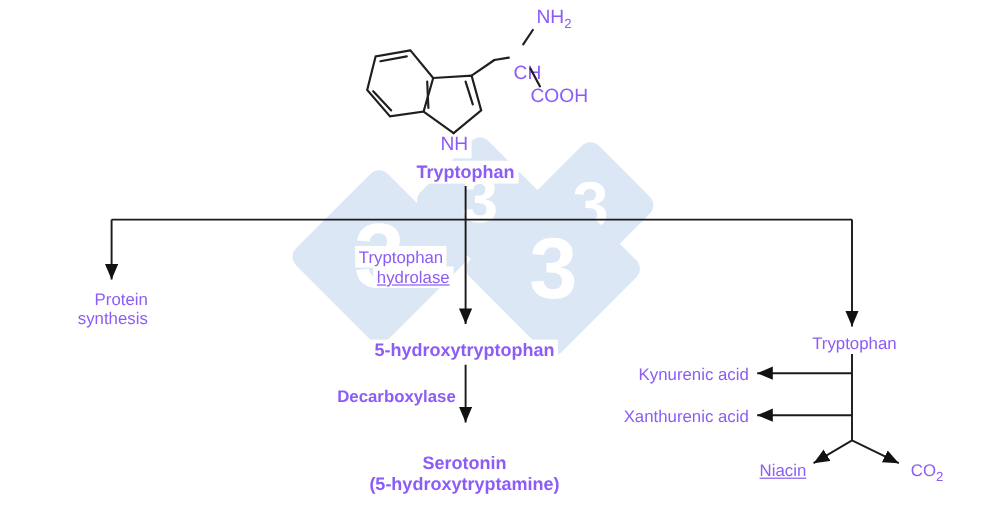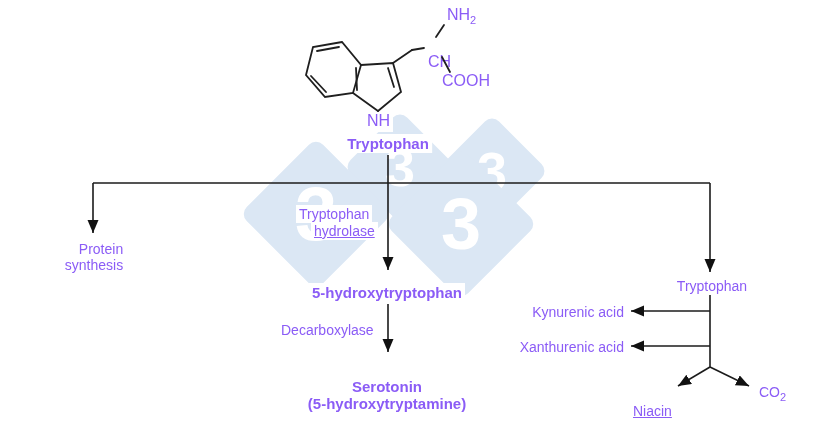--- a/index.html
+++ b/index.html
@@ -60,31 +60,31 @@
 <div class="lbl bold center" style="left:388px;top:134px;">Tryptophan</div>
 
 <div class="lbl center" style="left:94px;top:240px;text-align:right;">
   <span>Protein</span><br>
   <span>synthesis</span>
 </div>
 
 <div class="lbl" style="left:296px;top:205px;">Tryptophan</div>
 <div class="lbl" style="left:311px;top:222px;text-decoration:underline;">hydrolase</div>
 <div class="lbl bold center" style="left:387px;top:283px;">5-hydroxytryptophan</div>
-<div class="lbl" style="left:278px;top:321px;">Decarboxylase</div>
+<div class="lbl" style="left:278px;top:321px;font-weight:bold;">Decarboxylase</div>
 <div class="lbl bold center" style="left:387px;top:377px;">Serotonin</div>
 <div class="lbl bold center" style="left:387px;top:394px;">(5-hydroxytryptamine)</div>
 
 <div class="lbl right" style="right:115px;top:212px;">
   <br>
 </div>
 <div class="lbl center" style="left:712px;top:277px;">Tryptophan</div>
 <div class="lbl" style="right:193px;top:303px;margin-left:12px;">Kynurenic acid</div>
 <div class="lbl" style="right:193px;top:338px;">Xanthurenic acid</div>
-<div class="lbl" style="left:630px;top:402px;text-decoration:underline;">Niacin</div>
+<div class="lbl" style="left:630px;top:383px;text-decoration:underline;">Niacin</div>
 <div class="lbl" style="left:756px;top:383px;"><span>CO</span><sub>2</sub></div>
 
 <svg class="lines" width="820" height="423" viewBox="0 0 820 423">
   <defs>
     <marker id="ah" markerUnits="userSpaceOnUse" markerWidth="15" markerHeight="13" refX="13" refY="5.5" orient="auto">
       <path d="M0,0 L13,5.5 L0,11 Z" fill="#111"></path>
     </marker>
   </defs>
 
   <g stroke="#1f1f1f" stroke-width="1.8" fill="none" stroke-linecap="round">

